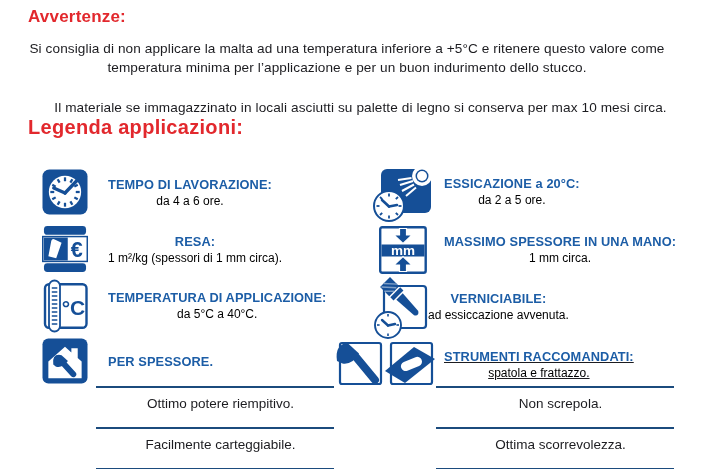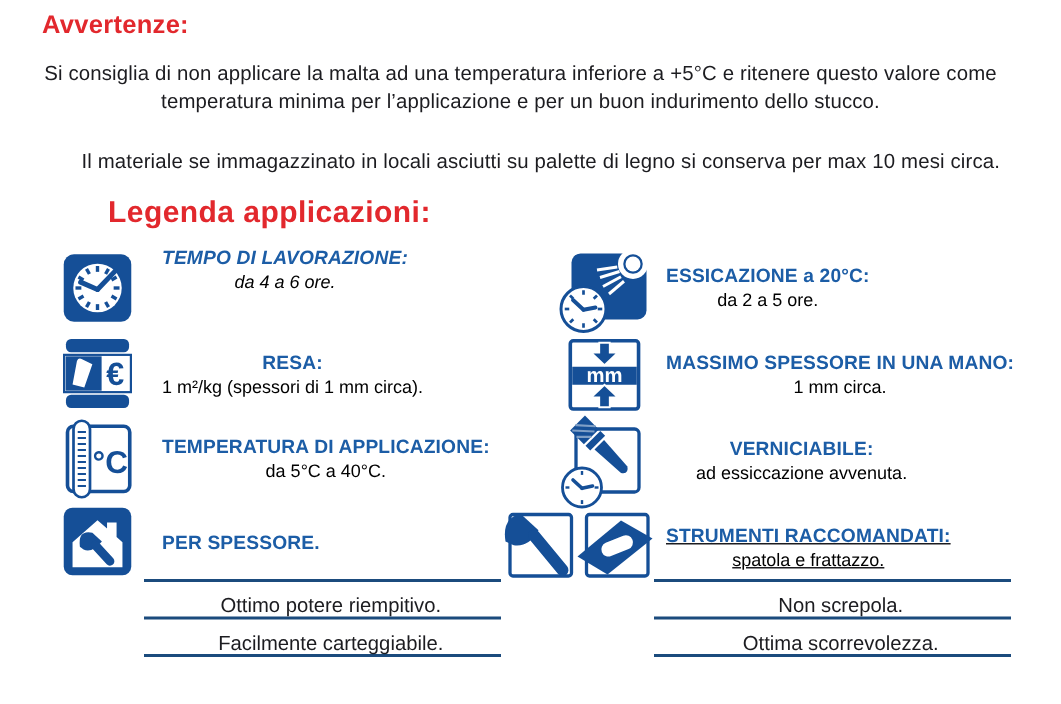--- a/index.html
+++ b/index.html
@@ -12,39 +12,39 @@
   }
   .red-heading {
     position:absolute; left:28px;
     color:#e2282d; font-weight:bold; font-size:17px; letter-spacing:0.2px;
   }
   .para {
     position:absolute; left:28px; font-size:13.6px; line-height:18.5px;
     color:#1c1c20; letter-spacing:0.1px;
   }
   .legend-heading {
-    position:absolute; left:28px; top:131px;
-    color:#e2282d; font-weight:bold; font-size:20px; letter-spacing:0.3px;margin-left:44px;
+    position:absolute; left:28px; top:116px;
+    color:#e2282d; font-weight:bold; font-size:20px; letter-spacing:0.3px;
   }
   .legend-row { position:absolute; }
   .legend-icon { position:absolute; }
   .legend-text { position:absolute; }
   .legend-label {
     color:#1c5da6; font-weight:bold; font-size:12.8px; letter-spacing:0.1px;
     white-space:nowrap;
   }
   .legend-value {
     color:#000000; font-size:12px; margin-top:2px; white-space:nowrap;
   }
   .features {
     position:absolute; width:238px; border-top:2px solid #1b4b7d;
   }
   .feature-item {
     border-bottom:2px solid #1b4b7d;
-    padding:8px 0 0 11px; font-size:13.5px; color:#1c1c20;
+    padding:8px 0 16px 11px; font-size:13.5px; color:#1c1c20;
   }
   svg { display:block; overflow:visible; color:#154f97; }
 </style>
 </head>
 <body>
 
 <div class="page">
 
   <div class="red-heading" style="top:7px;">Avvertenze:</div>
   <div class="para" style="top:20px; width:638px;margin-top:20px;">Si consiglia di non applicare la malta ad una temperatura inferiore a +5°C e ritenere questo valore come temperatura minima per l’applicazione e per un buon indurimento dello stucco.</div>
@@ -71,21 +71,21 @@
           <line x1="23.5" y1="8.5" x2="23.5" y2="12.5" transform="rotate(270 23.5 23.5)"></line>
           <line x1="23.5" y1="8.5" x2="23.5" y2="12.5" transform="rotate(300 23.5 23.5)"></line>
           <line x1="23.5" y1="8.5" x2="23.5" y2="12.5" transform="rotate(330 23.5 23.5)"></line>
         </g>
         <g stroke="currentColor" stroke-width="3.4" stroke-linecap="round">
           <line x1="23.5" y1="24.5" x2="12" y2="19.5"></line>
           <line x1="23.5" y1="24.5" x2="35.5" y2="12"></line>
         </g>
       </svg>
     </div>
-    <div class="legend-text" style="left:108px; top:164px;font-style:italic;">
+    <div class="legend-text" style="left:108px; top:177px;">
       <div class="legend-label">TEMPO DI LAVORAZIONE:</div>
       <div class="legend-value">da 4 a 6 ore.</div>
     </div>
   </div>
 
   <div class="legend-row">
     <div class="legend-icon" style="left:42px; top:226px;">
       <svg width="46" height="46" viewBox="0 0 47 47">
         <rect x="2" y="0" width="43" height="9" rx="3.5" fill="currentColor"></rect>
         <rect x="2" y="38" width="43" height="9" rx="3.5" fill="currentColor"></rect>
@@ -198,21 +198,21 @@
           <line x1="16" y1="50.4" x2="16" y2="53"></line>
           <line x1="5" y1="42" x2="7.6" y2="42"></line>
           <line x1="24.4" y1="42" x2="27" y2="42"></line>
         </g>
         <g stroke="currentColor" stroke-width="2.4" stroke-linecap="round">
           <line x1="16" y1="42.5" x2="10" y2="37"></line>
           <line x1="16" y1="42.5" x2="23" y2="41"></line>
         </g>
       </svg>
     </div>
-    <div class="legend-text" style="left:464px; top:291px;">
+    <div class="legend-text" style="left:428px; top:291px;">
       <div class="legend-label">VERNICIABILE:</div>
       <div class="legend-value">ad essiccazione avvenuta.</div>
     </div>
   </div>
 
   <div class="legend-row">
     <div class="legend-icon" style="left:336px; top:340px;">
       <svg width="100" height="48" viewBox="0 0 100 48">
         <rect x="4" y="3" width="41" height="41" rx="2" fill="#fff" stroke="currentColor" stroke-width="2.2"></rect>
         <path d="M1 21 Q-1.5 5.5 11 2.5 L23 13.5 Q16.5 25 6.5 23.5 Z" fill="currentColor"></path>

